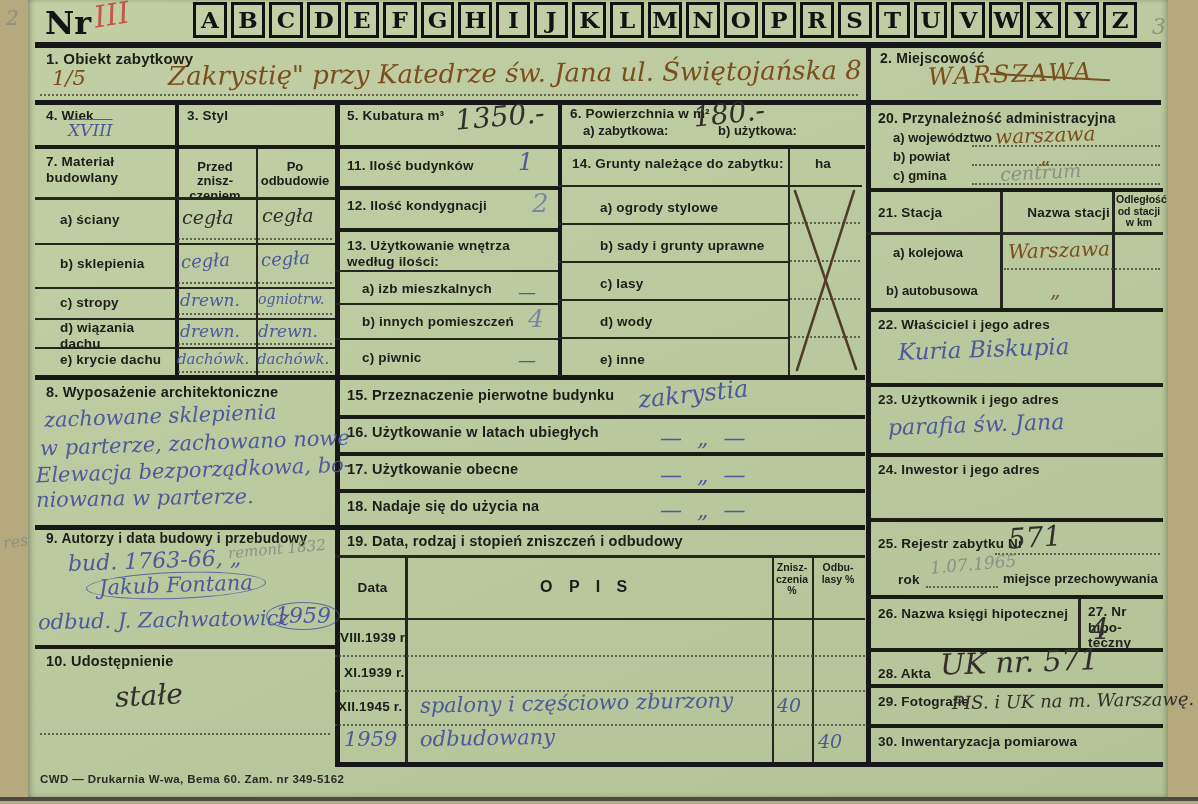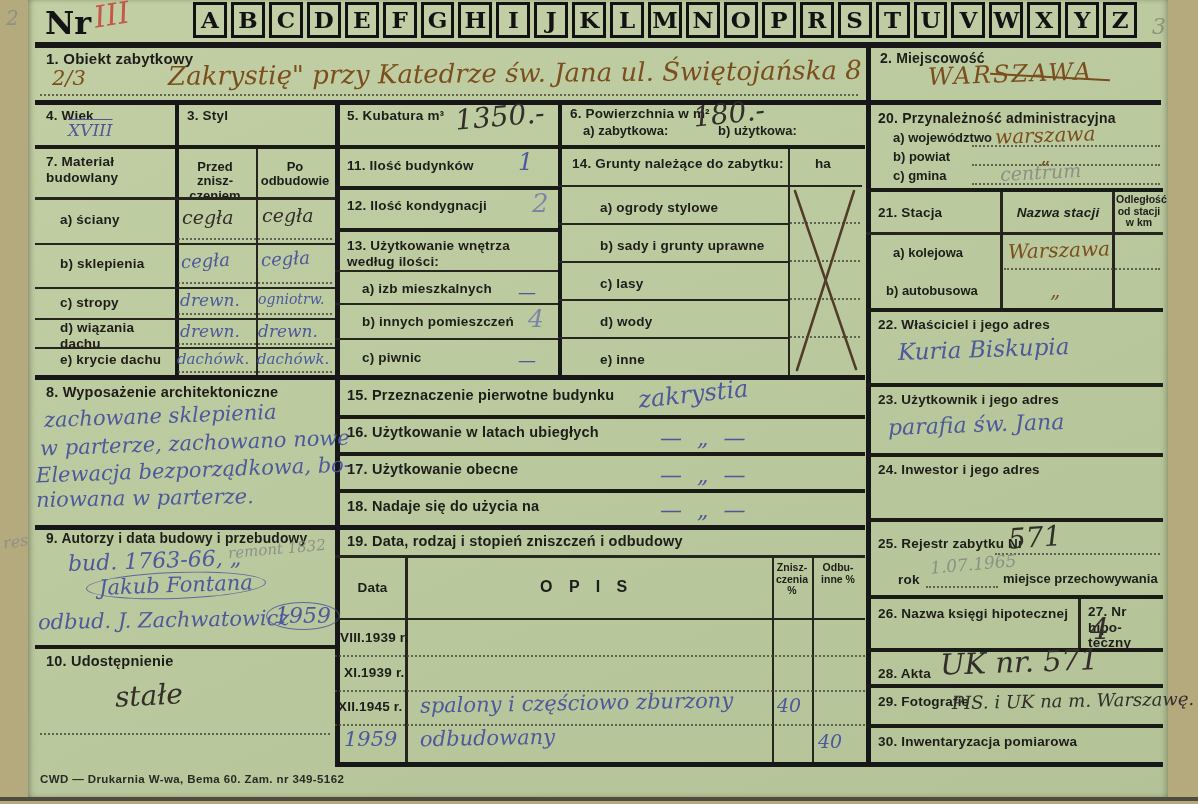--- a/index.html
+++ b/index.html
@@ -60,21 +60,21 @@
     <div class="ltr">V</div>
     <div class="ltr">W</div>
     <div class="ltr">X</div>
     <div class="ltr">Y</div>
     <div class="ltr">Z</div>
   </div>
 <div class="hw hp abs" style="left:1152px;top:16px;font-size:22px;color:#8f9377;">3</div>
 <div class="hr5" style="left:35px;top:42px;width:1126px;height:6px;"></div>
 
 <div class="L" style="left:46px;top:50px;font-size:15px;">1. Obiekt zabytkowy</div>
-<div class="hw hbr" style="left:52px;top:68px;font-size:21px;">2/3</div>
+<div class="hw hbr" style="left:52px;top:68px;font-size:21px;">1/5</div>
 <div class="hw hbr" style="left:168px;top:60px;font-size:26px;transform:rotate(-.5deg);">Zakrystię" przy Katedrze św. Jana ul. Świętojańska 8</div>
 <div class="dl" style="left:40px;top:94px;width:818px;"></div>
 <div class="vl" style="left:866px;top:46px;height:54px;width:5px;"></div>
 <div class="L" style="left:880px;top:50px;font-size:14px;">2. Miejscowość</div>
 <div class="hw hbr" style="left:928px;top:62px;font-size:24px;letter-spacing:2px;transform:rotate(-2deg);">WARSZAWA</div>
 <div class="abs" style="left:990px;top:76px;width:120px;height:2px;background:#7b4e1d;transform:rotate(3deg);"></div>
 <div class="hr5" style="left:35px;top:100px;width:1126px;"></div>
 
 <div class="L" style="left:46px;top:108px;">4. Wiek</div>
 <div class="hw hb" style="left:68px;top:122px;font-size:17px;text-decoration:overline;">XVIII</div>
@@ -194,21 +194,21 @@
 <div class="hr5" style="left:335px;top:525px;width:530px;"></div>
 
 <div class="L" style="left:347px;top:533px;font-size:14.5px;">19. Data, rodzaj i stopień zniszczeń i odbudowy</div>
 <div class="hr2" style="left:335px;top:555px;width:530px;height:3px;"></div>
 <div class="vl2" style="left:405px;top:555px;height:207px;width:3px;"></div>
 <div class="vl2" style="left:772px;top:555px;height:207px;"></div>
 <div class="vl2" style="left:812px;top:555px;height:207px;"></div>
 <div class="L" style="left:345px;top:580px;width:55px;text-align:center;">Data</div>
 <div class="L" style="left:540px;top:578px;font-size:16px;letter-spacing:6px;">O P I S</div>
 <div class="Ls" style="left:774px;top:562px;width:36px;font-size:10.5px;text-align:center;">Znisz- czenia %</div>
-<div class="Ls" style="left:815px;top:562px;width:46px;font-size:10.5px;text-align:center;">Odbu- inne %</div>
+<div class="Ls" style="left:815px;top:562px;width:46px;font-size:10.5px;text-align:center;">Odbu- lasy %</div>
 <div class="hr2" style="left:335px;top:618px;width:530px;"></div>
 <div class="L" style="left:340px;top:630px;">VIII.1939 r.</div>
 <div class="dl" style="left:335px;top:655px;width:530px;"></div>
 <div class="L" style="left:344px;top:665px;">XI.1939 r.</div>
 <div class="dl" style="left:335px;top:690px;width:530px;"></div>
 <div class="L" style="left:338px;top:699px;">XII.1945 r.</div>
 <div class="hw hb" style="left:420px;top:693px;font-size:21px;transform:rotate(-1deg);">spalony i częściowo zburzony</div>
 <div class="hw hb" style="left:777px;top:696px;font-size:19px;">40</div>
 <div class="dl" style="left:335px;top:724px;width:530px;"></div>
 <div class="hw hb" style="left:344px;top:729px;font-size:21px;">1959</div>
@@ -224,21 +224,21 @@
 <div class="Ls" style="left:893px;top:150px;">b) powiat</div>
 <div class="dl" style="left:972px;top:164px;width:188px;"></div>
 <div class="hw hbr" style="left:1040px;top:146px;font-size:20px;">„</div>
 <div class="Ls" style="left:893px;top:169px;">c) gmina</div>
 <div class="dl" style="left:972px;top:183px;width:188px;"></div>
 <div class="hw hp" style="left:1000px;top:163px;font-size:19px;transform:rotate(-3deg);">centrum</div>
 <div class="hr4" style="left:866px;top:188px;width:297px;"></div>
 
 <div class="L" style="left:878px;top:205px;">21. Stacja</div>
 <div class="vl2" style="left:1000px;top:192px;height:116px;width:3px;"></div>
-<div class="L" style="left:1006px;top:205px;width:104px;text-align:center;font-style:italic;">Nazwa stacji</div>
+<div class="L" style="left:1006px;top:205px;width:104px;text-align:right;">Nazwa stacji</div>
 <div class="vl2" style="left:1112px;top:192px;height:116px;width:3px;"></div>
 <div class="Ls" style="left:1116px;top:194px;width:46px;font-size:10.5px;text-align:center;">Odległość od stacji w km</div>
 <div class="hr2" style="left:866px;top:232px;width:297px;height:3px;"></div>
 <div class="Ls" style="left:893px;top:246px;">a) kolejowa</div>
 <div class="hw hbr" style="left:1008px;top:240px;font-size:20px;transform:rotate(-2deg);">Warszawa</div>
 <div class="dl" style="left:1004px;top:268px;width:156px;"></div>
 <div class="Ls" style="left:886px;top:284px;">b) autobusowa</div>
 <div class="hw hbr" style="left:1050px;top:280px;font-size:20px;">„</div>
 <div class="hr4" style="left:866px;top:308px;width:297px;"></div>
 

